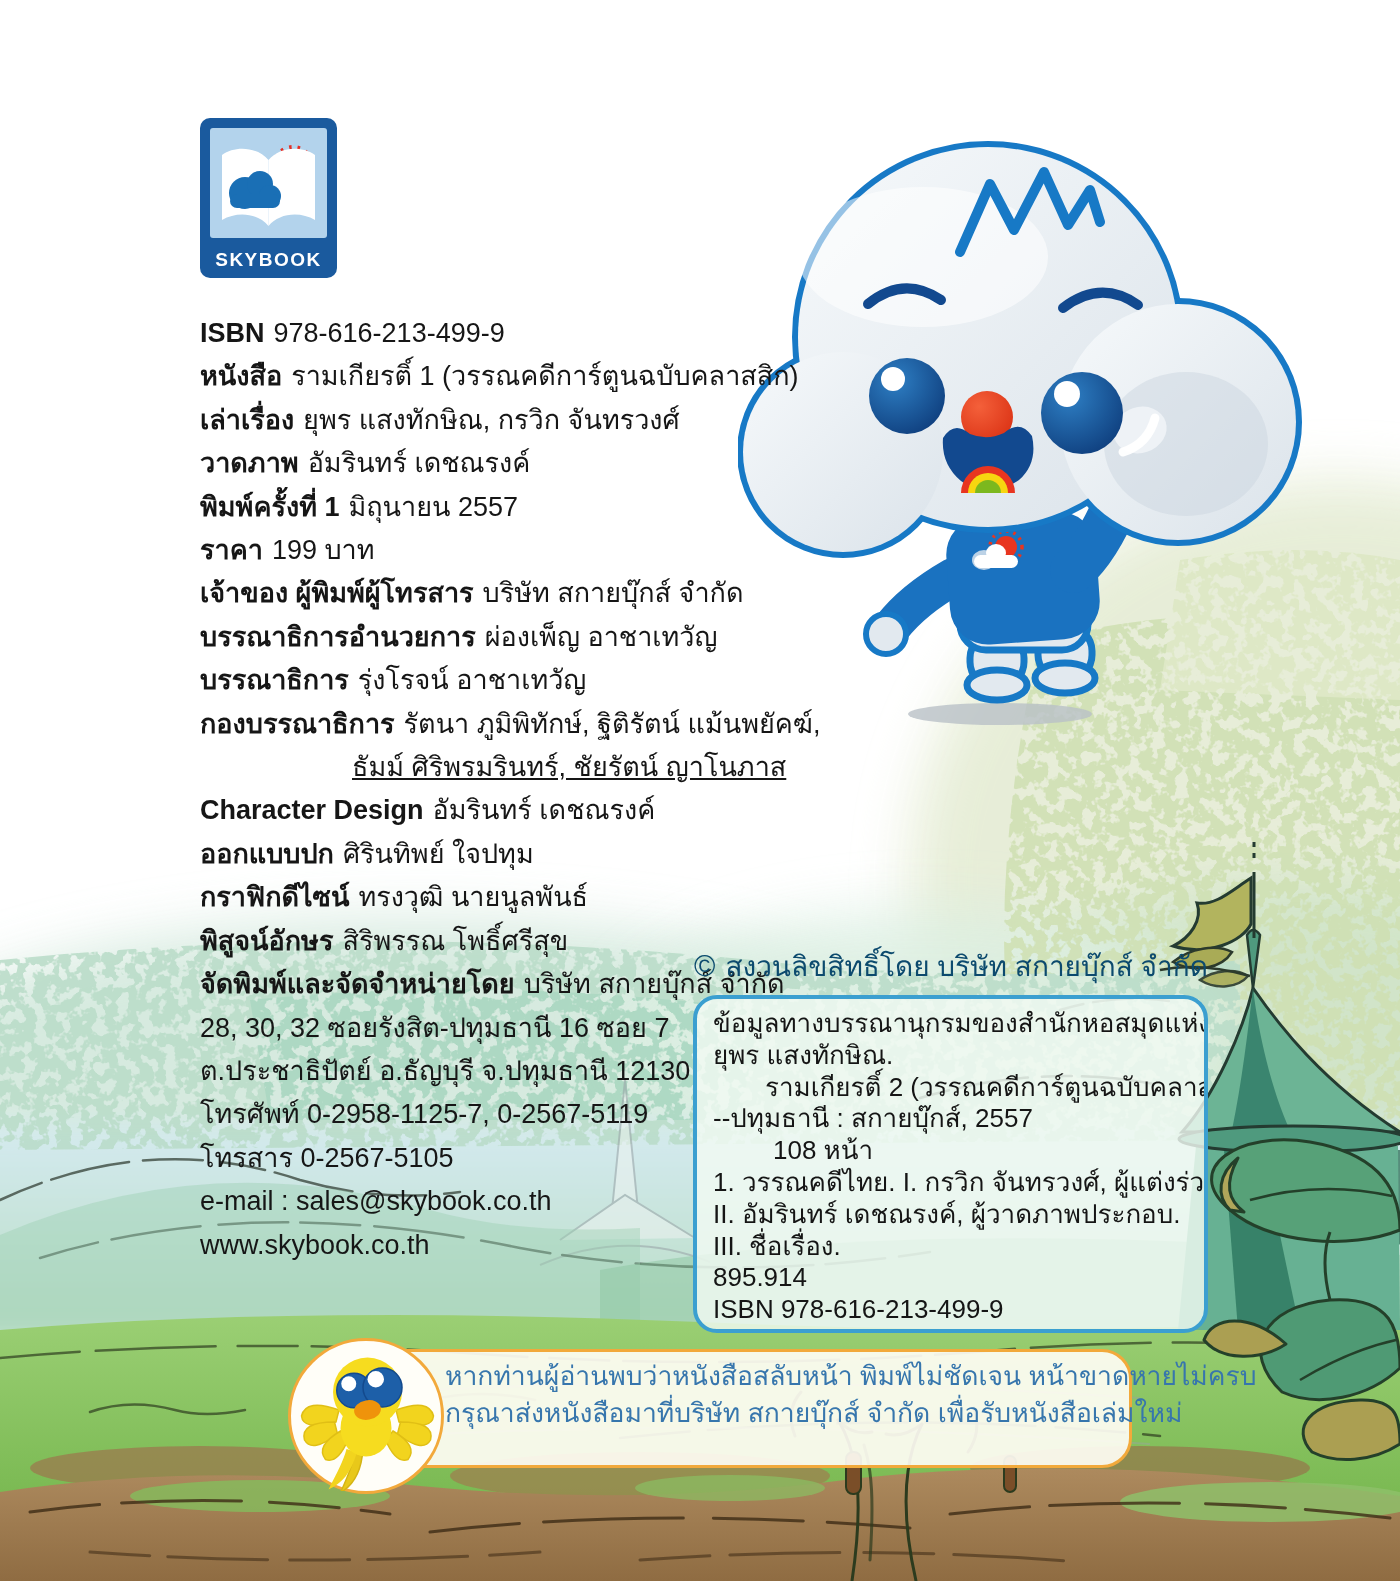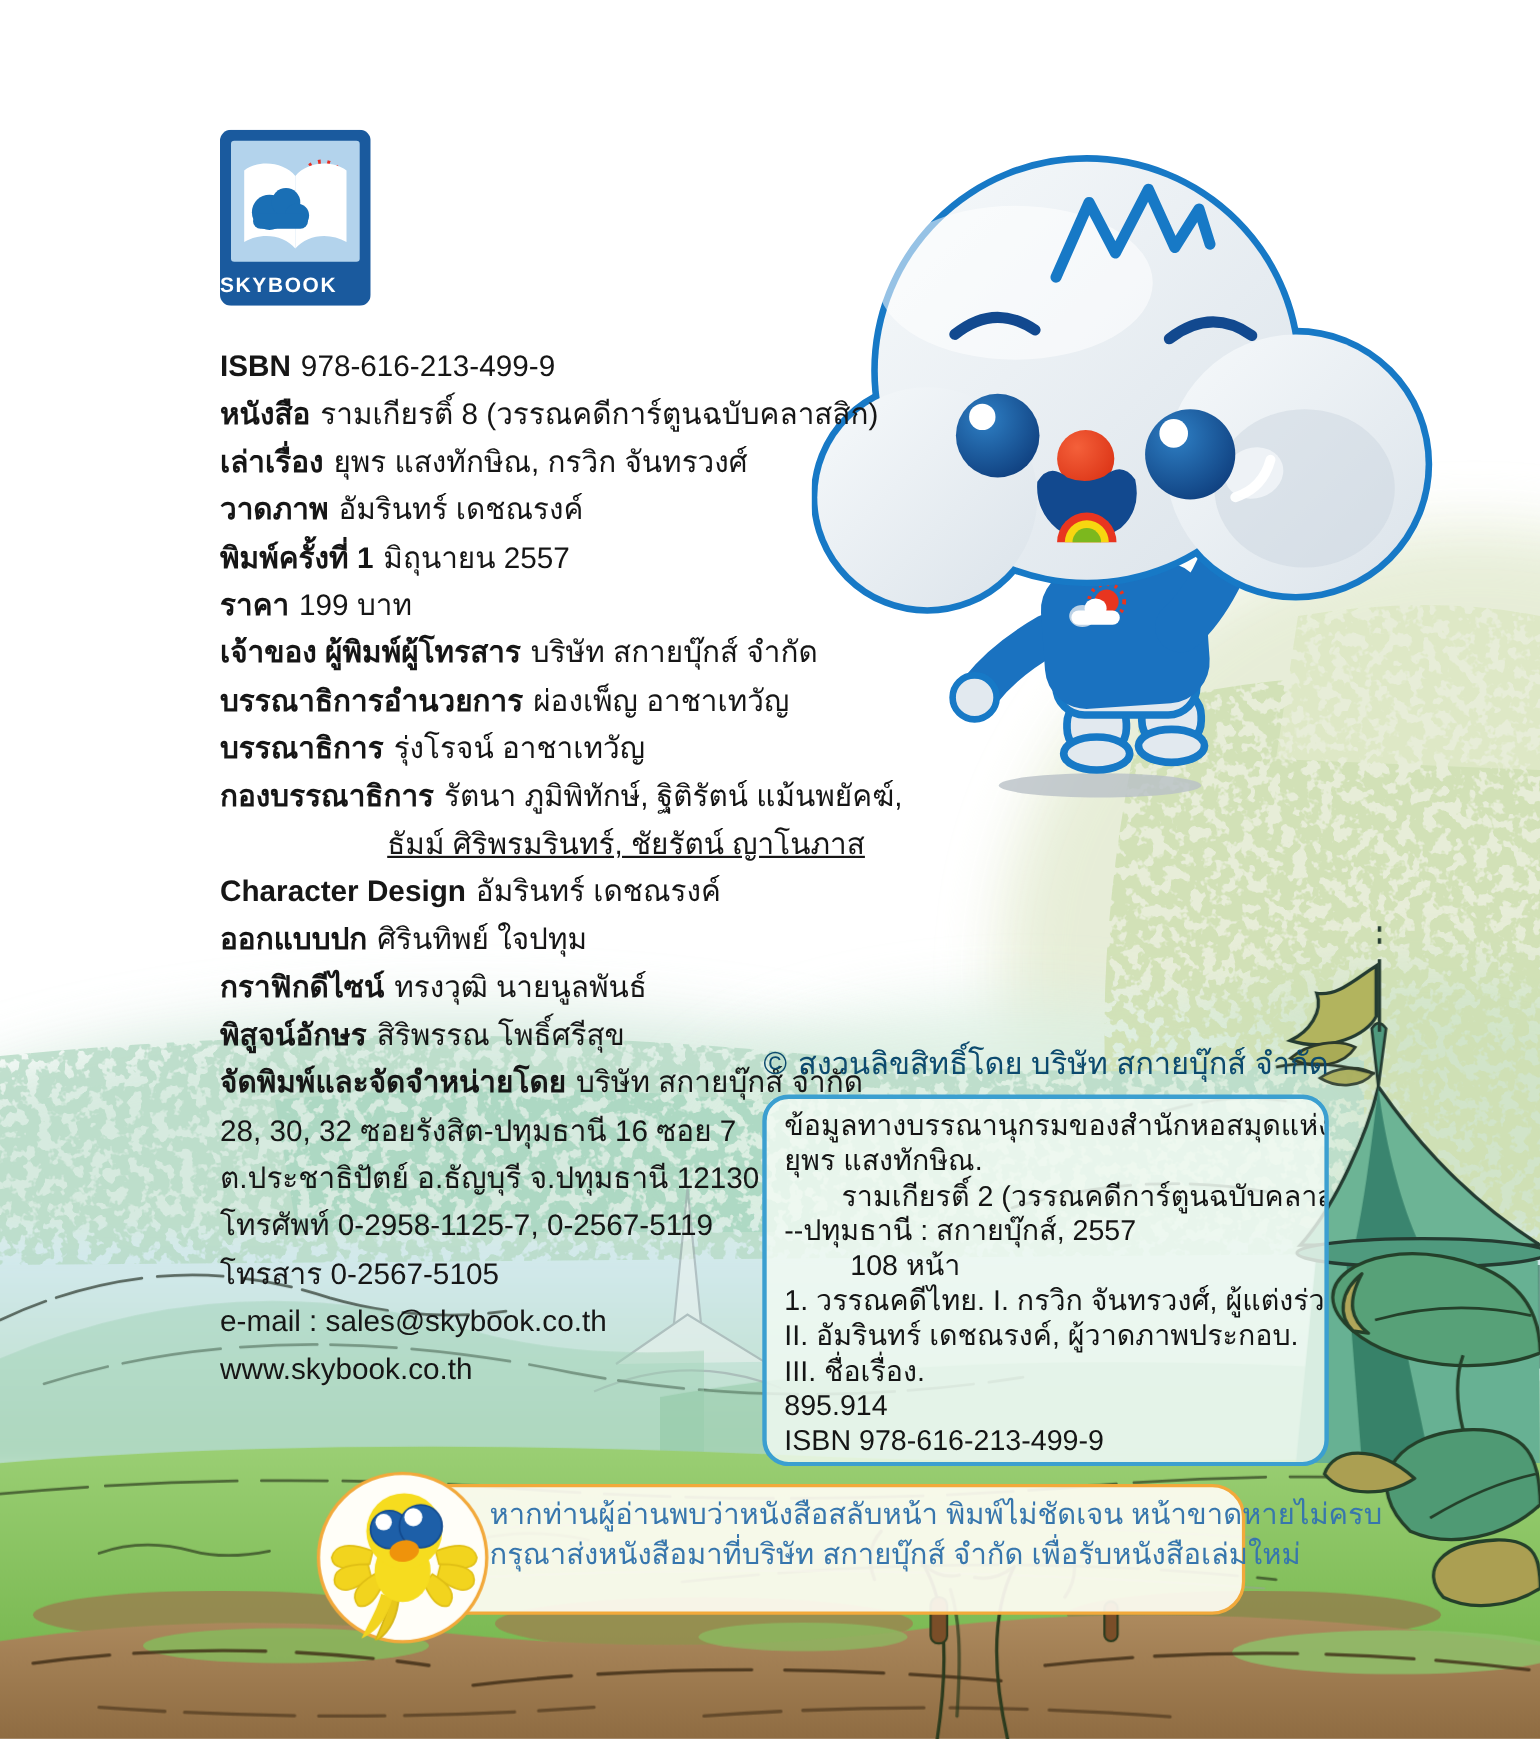--- a/index.html
+++ b/index.html
@@ -4,21 +4,21 @@
 <style>
   html,body{margin:0;padding:0;background:#ffffff;}
   .page{
     position:relative;width:1400px;height:1581px;overflow:hidden;background:#fff;
     font-family:"Liberation Sans","DejaVu Sans",sans-serif;color:#161616;
   }
   svg.bg{position:absolute;left:0;top:0;width:1400px;height:1581px;z-index:0;}
   .logo{position:absolute;left:200px;top:118px;width:137px;height:160px;z-index:4;}
   .logo svg{position:absolute;inset:0;}
   .logo-label{
-    position:absolute;left:0;right:0;bottom:7px;color:#fff;
+    position:absolute;left:0;right:0;bottom:7px;text-align:center;color:#fff;
     font-weight:bold;font-size:19px;letter-spacing:1.5px;
   }
   .colophon{position:absolute;left:200px;top:312px;z-index:4;font-size:27px;line-height:43.4px;white-space:nowrap;}
   .colophon .lbl{font-weight:bold;margin-right:9px;}
   .colophon .lbl:empty{margin-right:0;}
   .mascot{position:absolute;left:738px;top:122px;width:570px;height:615px;z-index:3;}
   .copyright{position:absolute;left:694px;top:944px;z-index:4;font-size:28px;white-space:nowrap;color:#0c4a6e;}
   .copyright .csym{font-size:29px;margin-right:10px;}
   .catalog-box{
     position:absolute;left:693px;top:995px;width:515px;height:338px;box-sizing:border-box;z-index:5;
@@ -189,21 +189,21 @@
           <circle cx="60" cy="66" r="13"></circle>
           <circle cx="70" cy="78" r="11"></circle>
         <rect x="30" y="76" width="50" height="14" rx="7"></rect>
       </g>
     </svg>
     <div class="logo-label">SKYBOOK</div>
   </div>
 
   <div class="colophon">
       <div class="info-line"><b class="lbl">ISBN</b><span class="val">978-616-213-499-9</span></div>
-      <div class="info-line"><b class="lbl">หนังสือ</b><span class="val">รามเกียรติ์ 8 (วรรณคดีการ์ตูนฉบับคลาสสิก)</span></div>
+      <div class="info-line"><b class="lbl">หนังสือ</b><span class="val">รามเกียรติ์ 1 (วรรณคดีการ์ตูนฉบับคลาสสิก)</span></div>
       <div class="info-line"><b class="lbl">เล่าเรื่อง</b><span class="val">ยุพร แสงทักษิณ, กรวิก จันทรวงศ์</span></div>
       <div class="info-line"><b class="lbl">วาดภาพ</b><span class="val">อัมรินทร์ เดชณรงค์</span></div>
       <div class="info-line"><b class="lbl">พิมพ์ครั้งที่ 1</b><span class="val">มิถุนายน 2557</span></div>
       <div class="info-line"><b class="lbl">ราคา</b><span class="val">199 บาท</span></div>
       <div class="info-line"><b class="lbl">เจ้าของ ผู้พิมพ์ผู้โทรสาร</b><span class="val">บริษัท สกายบุ๊กส์ จำกัด</span></div>
       <div class="info-line"><b class="lbl">บรรณาธิการอำนวยการ</b><span class="val">ผ่องเพ็ญ อาชาเทวัญ</span></div>
       <div class="info-line"><b class="lbl">บรรณาธิการ</b><span class="val">รุ่งโรจน์ อาชาเทวัญ</span></div>
       <div class="info-line"><b class="lbl">กองบรรณาธิการ</b><span class="val">รัตนา ภูมิพิทักษ์, ฐิติรัตน์ แม้นพยัคฆ์,</span></div>
       <div class="info-line" style="padding-left: 152px; text-decoration: underline;"><b class="lbl"></b><span class="val">ธัมม์ ศิริพรมรินทร์, ชัยรัตน์ ญาโนภาส</span></div>
       <div class="info-line"><b class="lbl">Character Design</b><span class="val">อัมรินทร์ เดชณรงค์</span></div>

